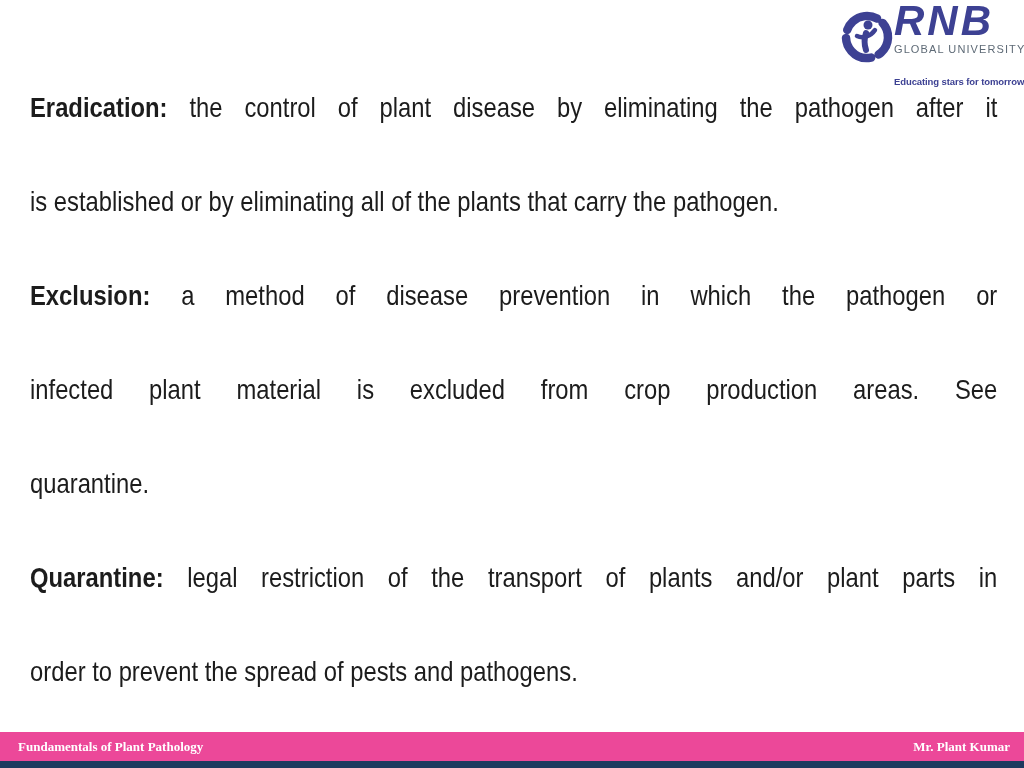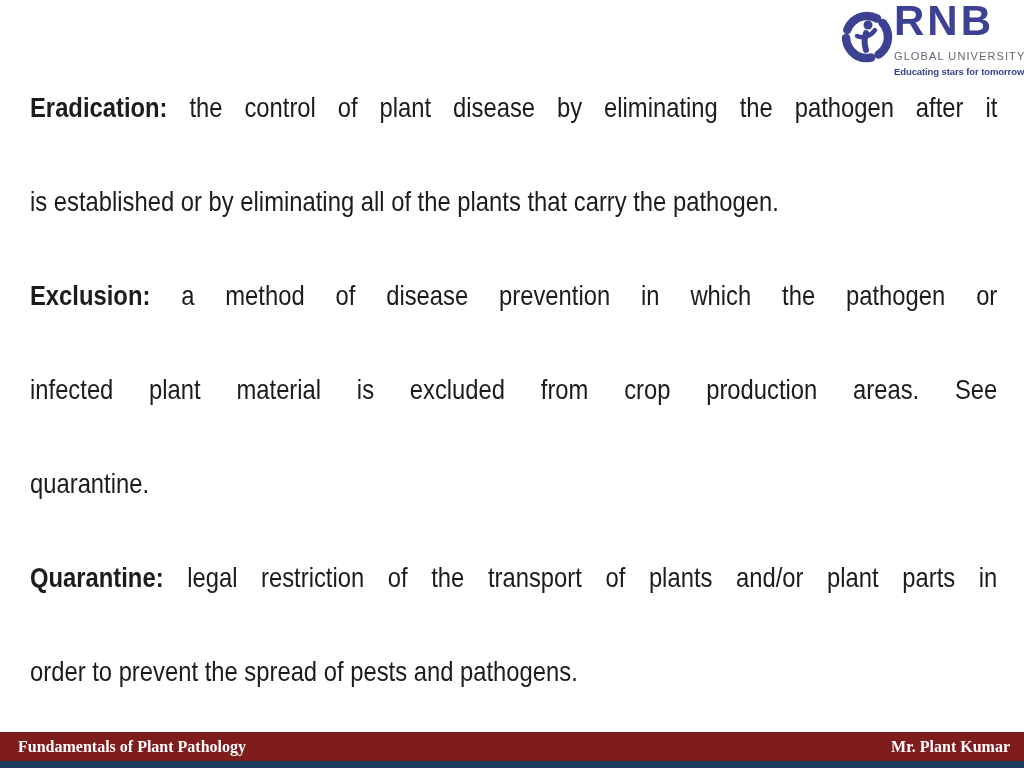--- a/index.html
+++ b/index.html
@@ -37,31 +37,32 @@
     top: 0;
     width: 130px;
   }
   .logo-acronym {
     font-size: 42px;
     line-height: 38px;
     font-weight: bold;
     letter-spacing: 3px;
     color: #3d4193;
     white-space: nowrap;
+    font-style: italic;
   }
   .logo-subtitle {
-    margin-top: 10px;
+    margin-top: 3px;
     font-size: 11px;
     line-height: 12px;
     letter-spacing: 1.1px;
     color: #5e6a76;
     white-space: nowrap;
   }
   .logo-tagline {
-    margin-top: 4px;
+    margin-top: 21px;
     font-size: 9.5px;
     line-height: 11px;
     font-weight: bold;
     letter-spacing: -0.1px;
     color: #3d4193;
     white-space: nowrap;
   }
 
   
   .body-text {
@@ -88,29 +89,29 @@
   }
   .line strong { font-weight: bold; }
 
   
   .footer-bar {
     position: absolute;
     left: 0;
     top: 732px;
     width: 1024px;
     height: 29px;
-    background: #7f1d1d;
+    background: #ec4899;
     display: flex;
     align-items: center;
     justify-content: space-between;
     box-sizing: border-box;
     padding: 0 14px 0 18px;
     font-family: "Liberation Serif", serif;
     font-weight: bold;
-    font-size: 16px;
+    font-size: 13px;
     color: #ffffff;
   }
   .footer-strip {
     position: absolute;
     left: 0;
     top: 761px;
     width: 1024px;
     height: 7px;
     background: #1d3a5f;
   }

